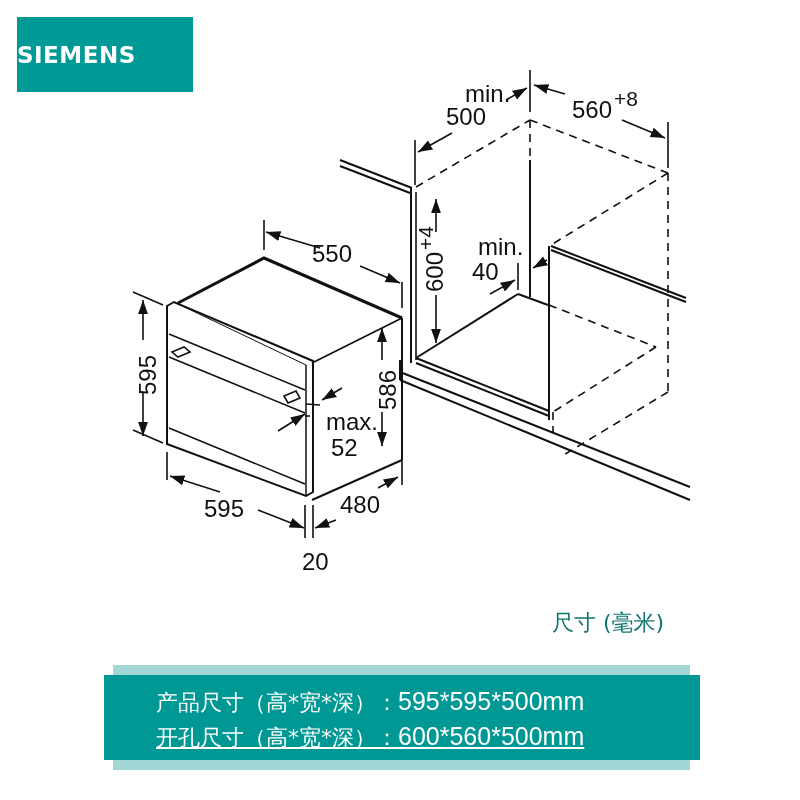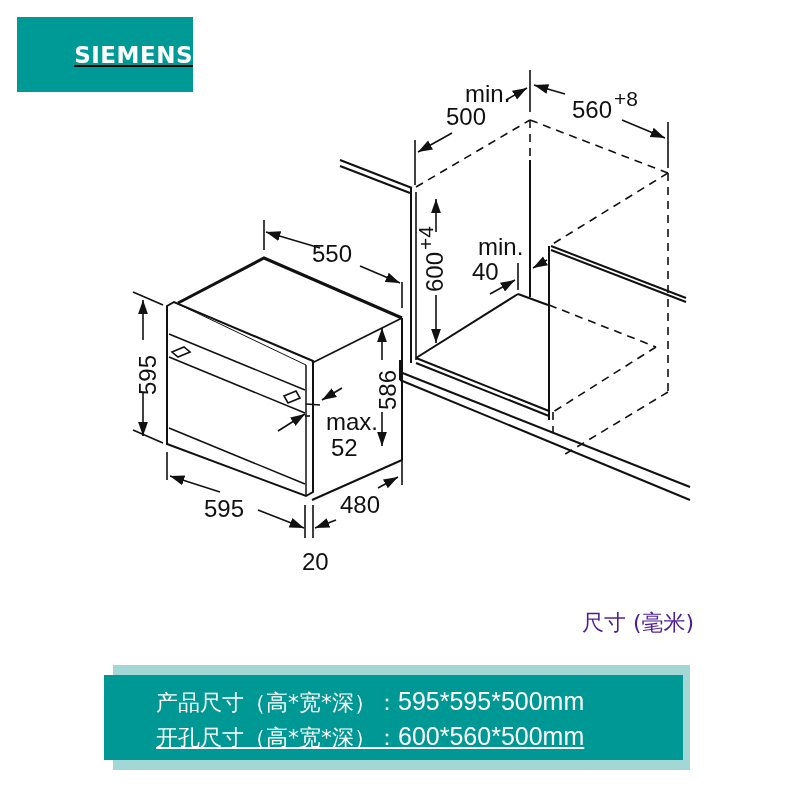--- a/index.html
+++ b/index.html
@@ -1,24 +1,24 @@
 <!DOCTYPE html>
 <html><head>
 <meta charset="utf-8">
 <style>
   html, body { margin: 0; padding: 0; background: #ffffff; }
   body { width: 800px; height: 800px; position: relative; overflow: hidden; font-family: "Liberation Sans", "DejaVu Sans", sans-serif; }
-  .logo { position: absolute; left: 17px; top: 17px; width: 176px; height: 75px; background: #009a96; display: flex; align-items: center; justify-content: flex-end; text-decoration: underline; }
+  .logo { position: absolute; left: 17px; top: 17px; width: 176px; height: 75px; background: #009a96; display: flex; align-items: center; justify-content: flex-start; }
   .logo span { color: #ffffff; font-family: "DejaVu Sans", sans-serif; font-weight: bold; font-size: 23px; letter-spacing: 0.5px; }
   svg.drawing { position: absolute; left: 0; top: 0; width: 800px; height: 800px; }
   .dim { font-family: "Liberation Sans", sans-serif; font-size: 24px; fill: #111; }
   .dim-sm { font-family: "Liberation Sans", sans-serif; font-size: 21px; fill: #111; }
-  .unit-label { position: absolute; left: 552px; top: 608px; font-size: 22px; color: #4c1d95; font-family: "DejaVu Sans", sans-serif; margin-left: 30px; }
+  .unit-label { position: absolute; left: 552px; top: 608px; font-size: 22px; color: #0f766e; font-family: "DejaVu Sans", sans-serif; }
   .banner-back { position: absolute; left: 113px; top: 665px; width: 577px; height: 105px; background: #a3d7d6; }
-  .banner { position: absolute; left: 104px; top: 675px; width: 552px; height: 85px; background: #009894; color: #ffffff; padding-left: 27px; }
+  .banner { position: absolute; left: 104px; top: 675px; width: 596px; height: 85px; background: #009894; color: #ffffff; }
   .banner-row { position: absolute; left: 52px; font-size: 22px; font-family: "DejaVu Sans", sans-serif; white-space: nowrap; }
   .banner-row .val { font-family: "Liberation Sans", sans-serif; font-size: 25px; }
   .row1 { top: 12px; }
   .row2 { top: 47px; text-decoration: underline; }
 </style>
 </head>
 <body>
 
 <div class="logo">
   <span>SIEMENS</span>

